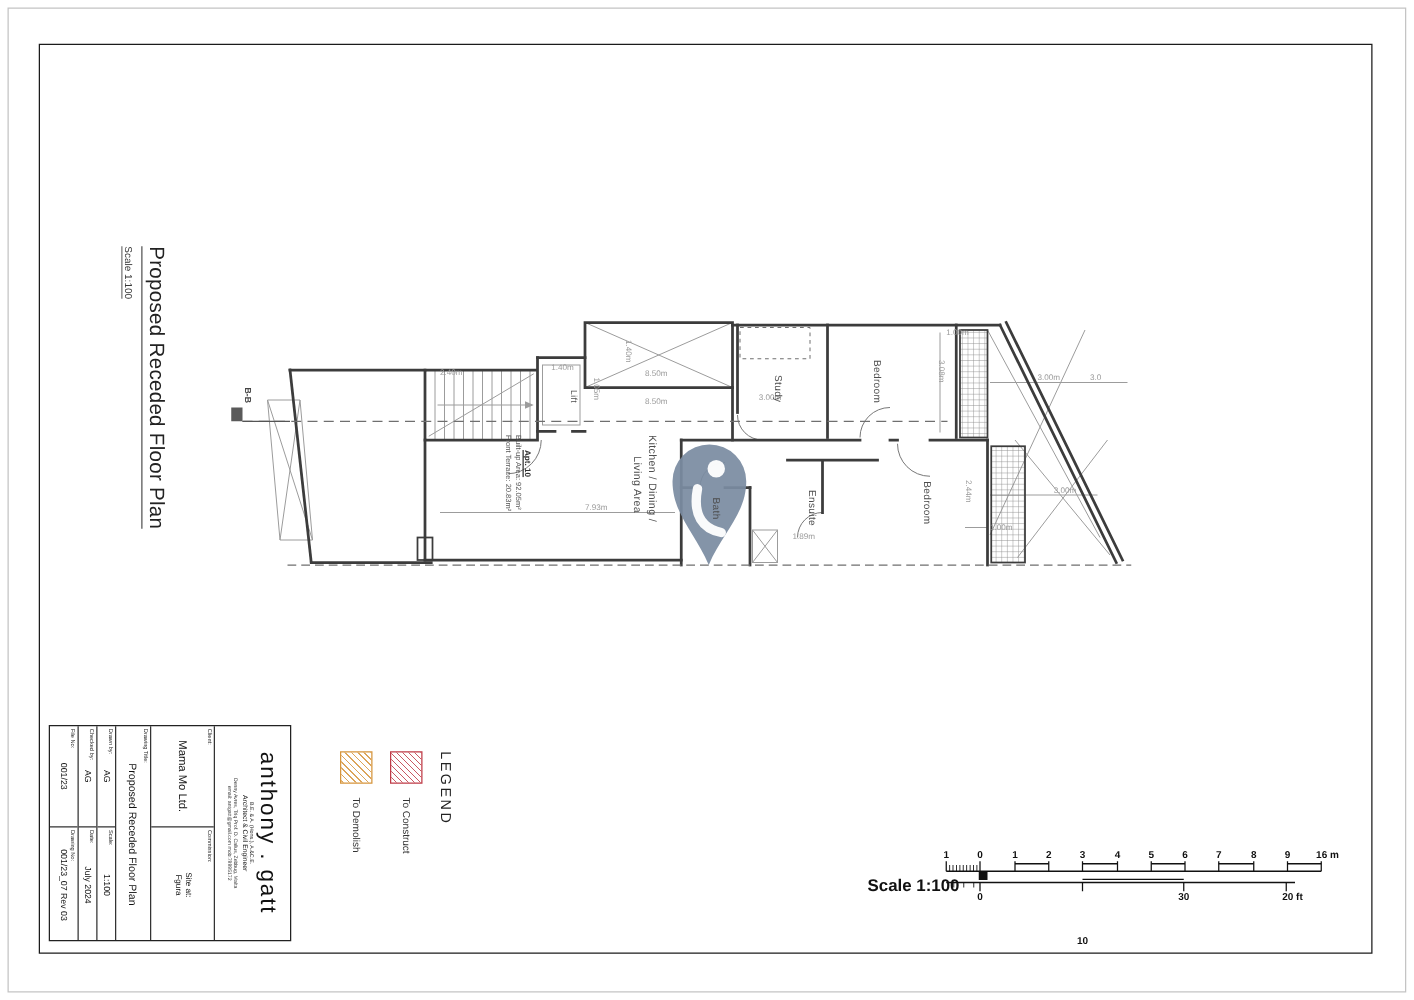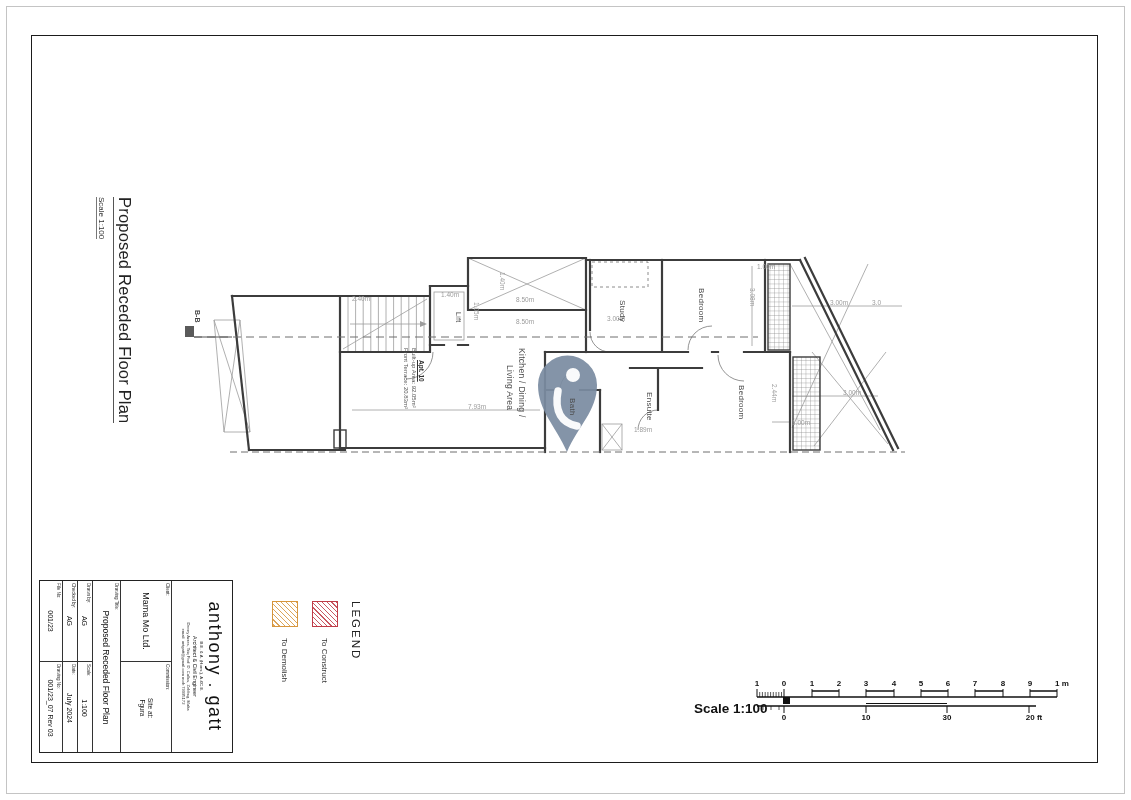--- a/index.html
+++ b/index.html
@@ -278,17 +278,17 @@
 <span class="sbl" style="left:784px; top:679px;">0</span>
 <span class="sbl" style="left:812px; top:679px;">1</span>
 <span class="sbl" style="left:839px; top:679px;">2</span>
 <span class="sbl" style="left:866px; top:679px;">3</span>
 <span class="sbl" style="left:894px; top:679px;">4</span>
 <span class="sbl" style="left:921px; top:679px;">5</span>
 <span class="sbl" style="left:948px; top:679px;">6</span>
 <span class="sbl" style="left:975px; top:679px;">7</span>
 <span class="sbl" style="left:1003px; top:679px;">8</span>
 <span class="sbl" style="left:1030px; top:679px;">9</span>
-<span class="sbl" style="left:1062px; top:679px;">1 m</span>
+<span class="sbl" style="left:1062px; top:679px;">16 m</span>
 <span class="sbl" style="left:784px; top:713px;">0</span>
-<span class="sbl" style="left:866px; top:713px;">10</span>
+<span class="sbl" style="left:866px; top:748px;">10</span>
 <span class="sbl" style="left:947px; top:713px;">30</span>
 <span class="sbl" style="left:1034px; top:713px;">20 ft</span>
 
 </body></html>

